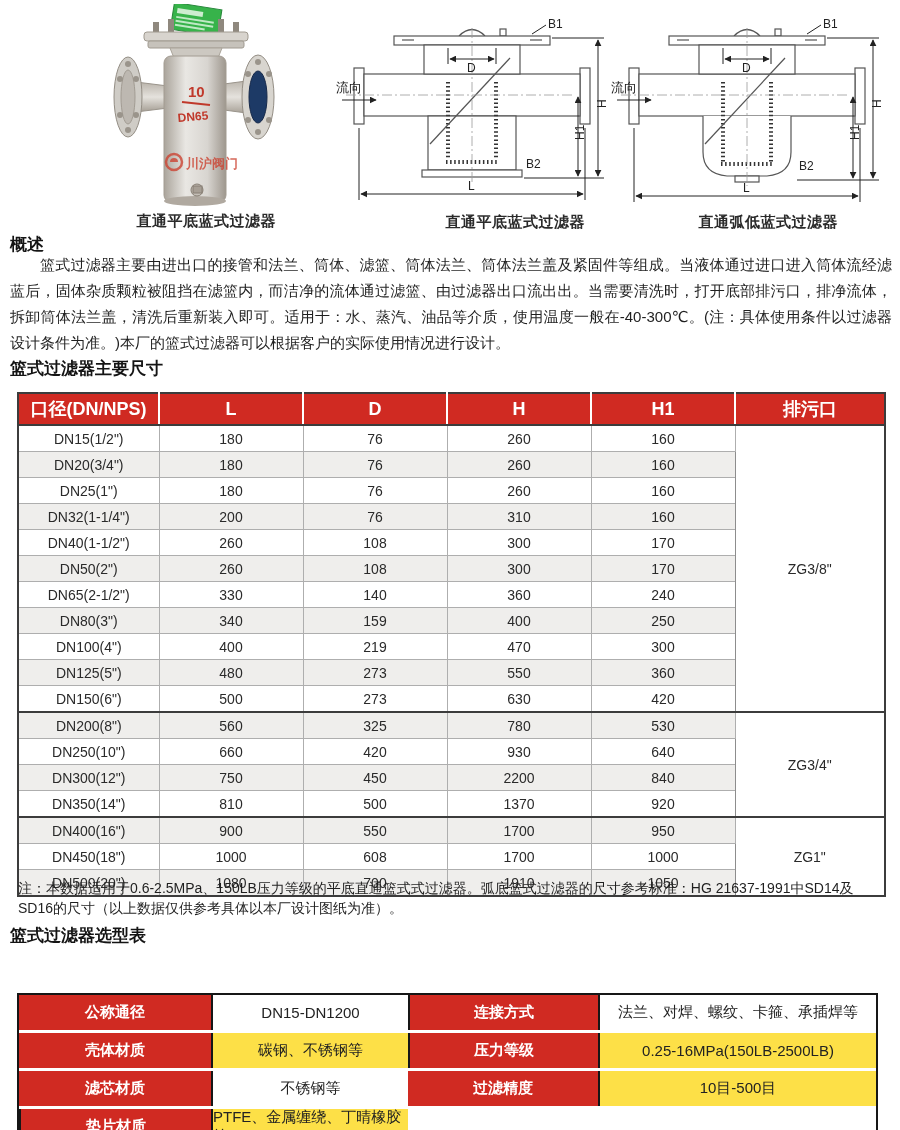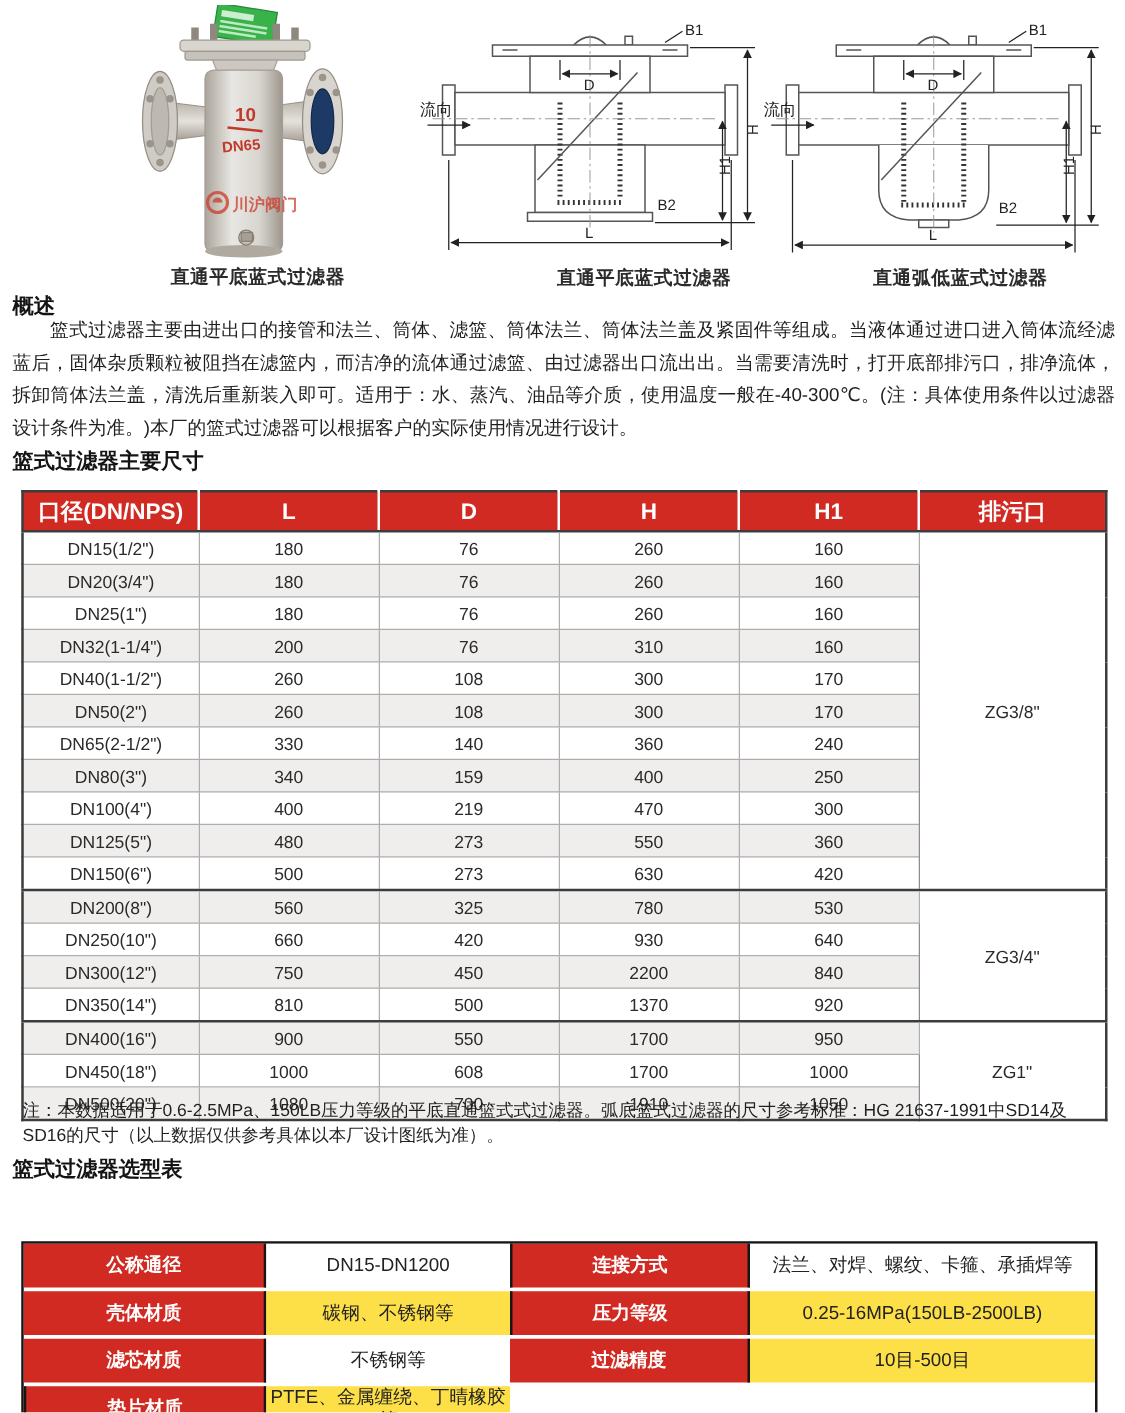--- a/index.html
+++ b/index.html
@@ -31,21 +31,21 @@
 
   
   .sel-grid{position:absolute;left:17px;top:962px;width:861px;display:grid;
             grid-template-columns:194px 195px 192px 276px;row-gap:3px;
             border:2px solid #161616;background:#fff;box-sizing:border-box;margin-top:31px;}
   .sel-label{height:35px;display:flex;align-items:center;justify-content:center;
              background:var(--accent,#d02a22);color:#fff;font-weight:bold;font-size:15px;
              border-left:2px solid #161616;border-right:2px solid #161616;box-sizing:border-box;}
   .sel-label.first{border-left:none;}
   .sel-value{height:35px;display:flex;align-items:center;justify-content:center;
-             font-size:15px;color:#222;background:#fff;text-align:center;}
+             font-size:15px;color:#222;background:#fff;}
   .sel-value.alt{background:#fde047;}
 
   svg text{font-family:"Liberation Sans","DejaVu Sans",sans-serif;}
 </style>
 </head>
 <body>
 
 <div class="page">
 
   <svg class="fig" style="left:98px;top:4px;" width="190" height="204" viewBox="0 0 190 204">

